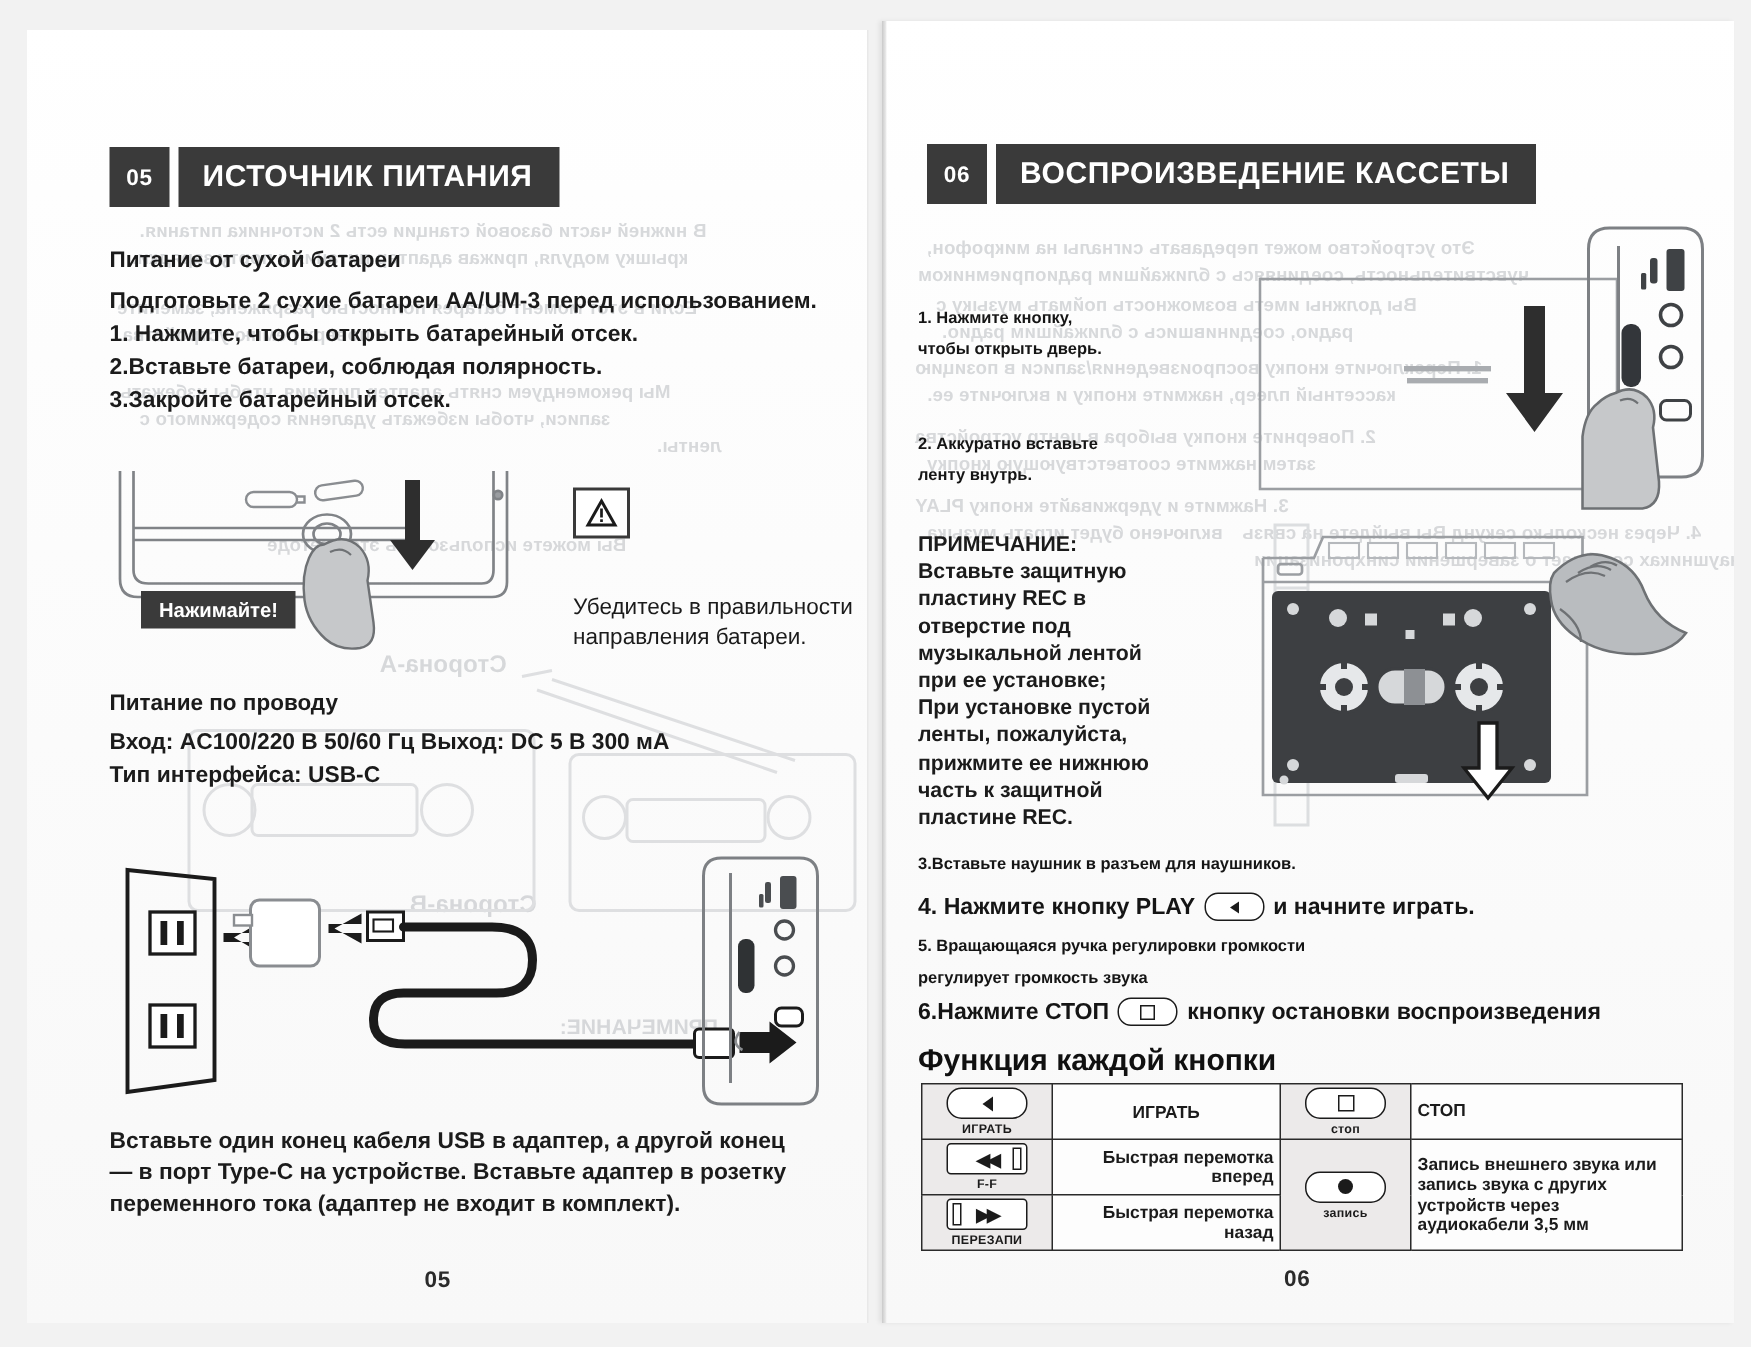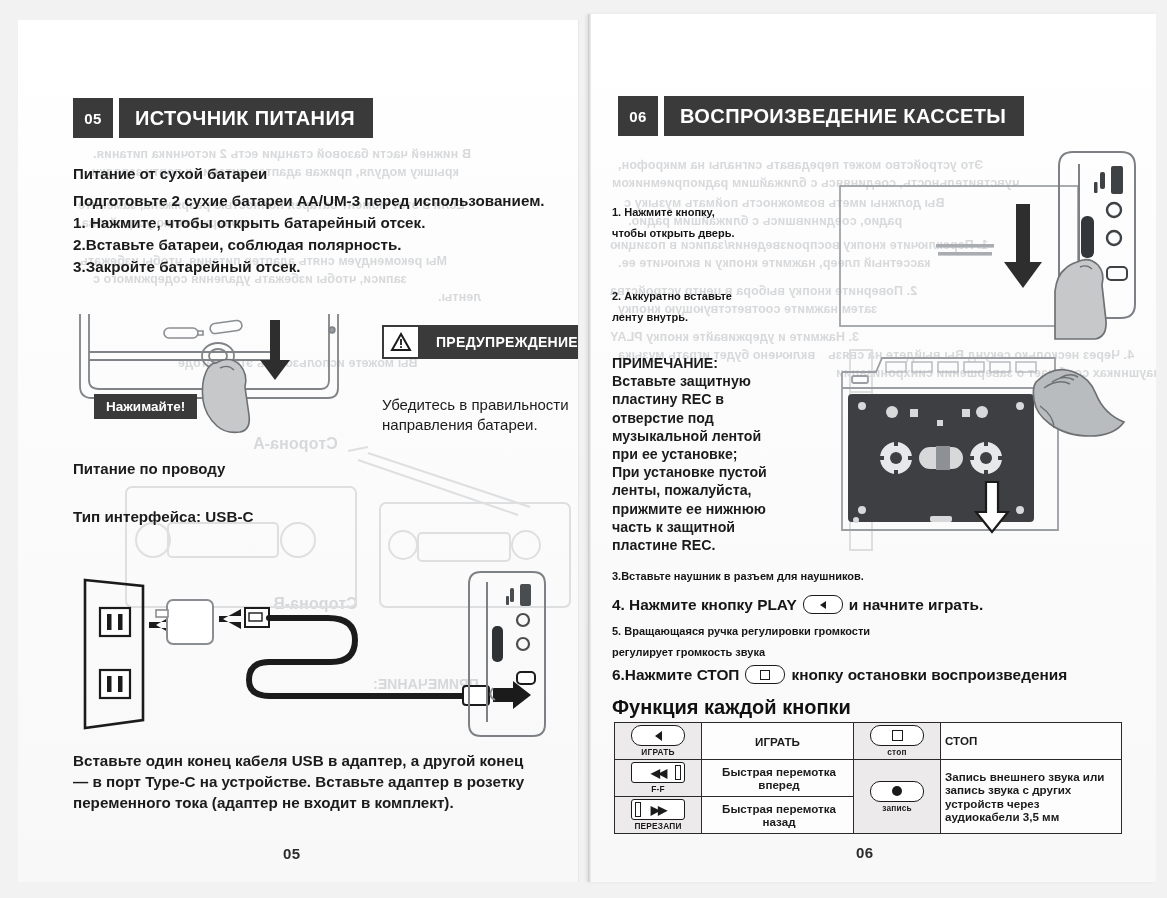--- a/index.html
+++ b/index.html
@@ -138,21 +138,21 @@
   table.fn td{
     border:1.3px solid #2a2a2a;
     vertical-align:middle;
     font-size:11.6px;
     color:#1b1b1b;
     padding:2px 4px;
   }
   .cellicon{width:78px;text-align:center;background:#eceaea;}
   .cellicon .cap{font-size:8.3px;font-weight:700;letter-spacing:.2px;margin-top:1px;display:block;color:#1b1b1b;}
   .celltxt{width:140px;text-align:center;font-weight:700;font-size:12px;}
-  .celltxt.lft{text-align:center;padding-left:7px;font-weight:700;line-height:13px;}
+  .celltxt.lft{text-align:right;padding-left:7px;font-weight:700;line-height:13px;}
   .cellwide{font-weight:700;line-height:13.5px;font-size:11.6px;padding-left:7px;}
 
   .keycap{
     display:inline-flex;align-items:center;justify-content:center;
     width:52px;height:19px;border:1.7px solid #1b1b1b;border-radius:10px;background:#fff;
     position:relative;
   }
   .keycap.flat{border-radius:3px;}
   .kc-sq{width:9px;height:9px;border:1.7px solid #1b1b1b;}
   .kc-dot{width:10px;height:10px;border-radius:50%;background:#1b1b1b;}
@@ -239,26 +239,26 @@
     <div class="badge-dark" style="left:76px;top:374px;">Нажимайте!</div>
 
     <div class="warn-box" style="left:364px;top:305px;">
       <div class="warn-ico">
         <svg width="20" height="18" viewBox="0 0 20 18">
           <path d="M10 1 L19 17 L1 17 Z" fill="none" stroke="#1b1b1b" stroke-width="2"></path>
           <rect x="9.1" y="6" width="1.8" height="6" fill="#1b1b1b"></rect>
           <rect x="9.1" y="13.2" width="1.8" height="1.8" fill="#1b1b1b"></rect>
         </svg>
       </div>
-      <div class="warn-lbl">ПРЕДУПРЕЖДЕНИЕ</div>
     </div>
     <div class="warn-note" style="left:364px;top:375px;">Убедитесь в правильности
 направления батареи.</div>
 
     <div class="h-sub" style="left:55px;top:440px;">Питание по проводу</div>
+    <div class="body-txt" style="left:55px;top:464px;">Вход: AC100/220 В 50/60 Гц Выход: DC 5 В 300 мА</div>
     <div class="body-txt" style="left:55px;top:486px;">Тип интерфейса: USB-C</div>
 
     <svg class="art" style="left:55px;top:548px;" width="500" height="170" viewBox="0 0 500 170">
 
       <g fill="none" stroke="#1b1b1b" stroke-width="2.6">
         <path d="M12 12 L70 18 L70 152 L12 160 Z"></path>
       </g>
       <g fill="#fff" stroke="#1b1b1b" stroke-width="2.2">
         <rect x="27" y="40" width="30" height="28"></rect>
         <rect x="27" y="102" width="30" height="28"></rect>

